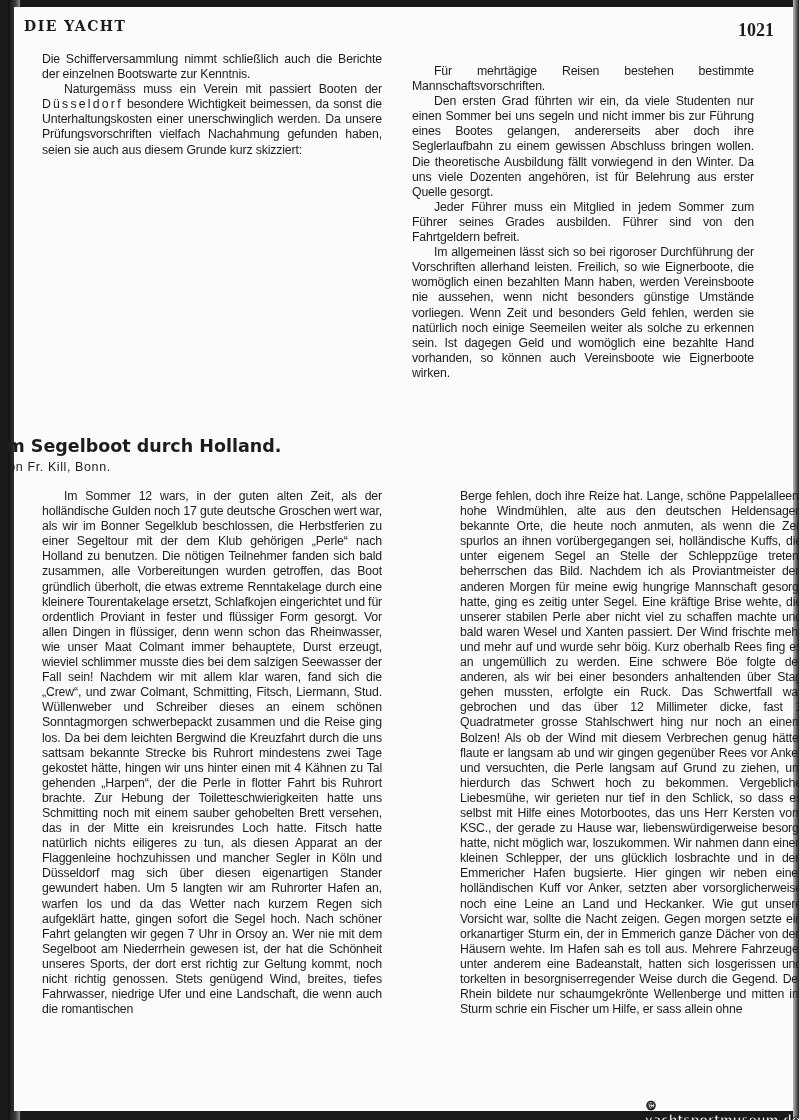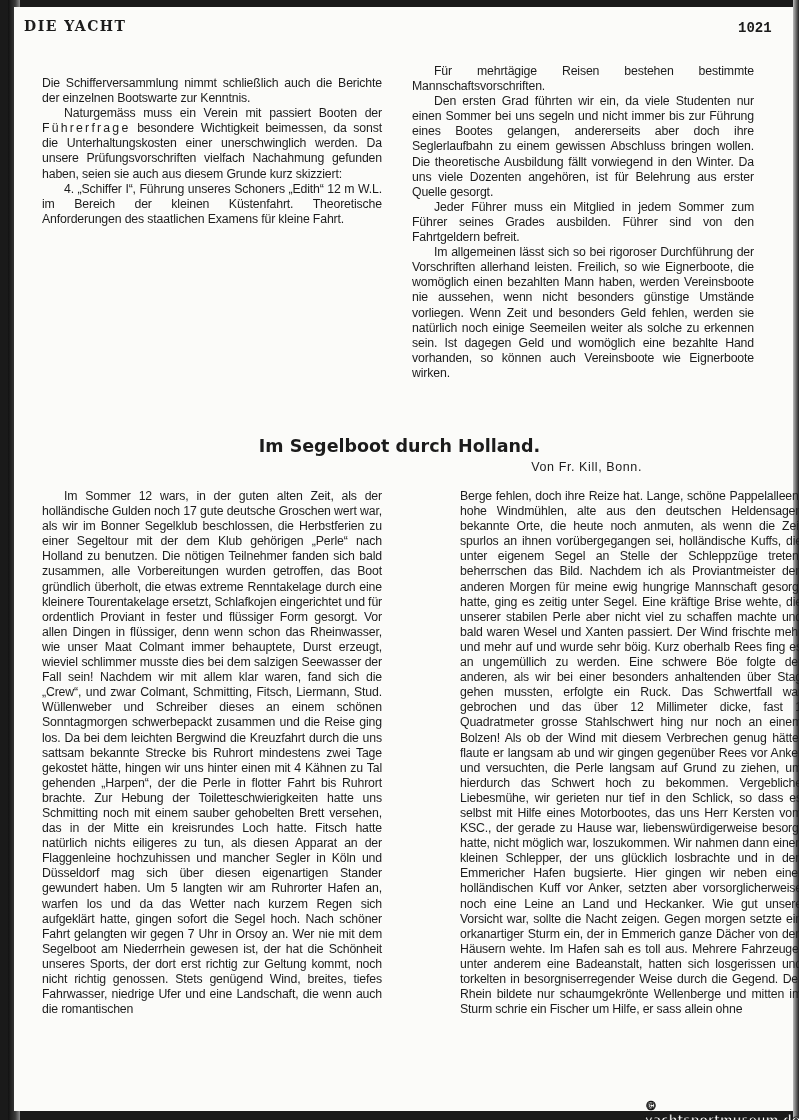--- a/index.html
+++ b/index.html
@@ -20,39 +20,39 @@
     .rightshade {
       position: absolute; right: 0; top: 0; width: 6px; height: 1120px;
       background: linear-gradient(to right, #bbb, #222);
     }
     .running-head {
       position: absolute; top: 18px; left: 0; width: 799px; text-align: left;
       font-family: "DejaVu Serif", serif; font-weight: bold; font-size: 14px; letter-spacing: 1.5px; margin-left: 24px;
     }
     .page-number {
       position: absolute; top: 20px; left: 738px;
-      font-family: Liberation Mono, monospace; font-weight: bold; font-size: 14px;
+      font-family: Liberation Serif, serif; font-weight: bold; font-size: 18px;
     }
     .col {
       position: absolute; font-family: "Liberation Sans Narrow", "Liberation Sans", sans-serif;
       font-size: 12.3px; line-height: 15.1px; text-align: justify;
       letter-spacing: -0.15px;
     }
     .col p { margin: 0; text-indent: 22px; }
     .col p.noindent { text-indent: 0; }
-    .top-left { left: 42px; top: 76px; width: 340px; }
+    .top-left { left: 42px; top: 52px; width: 340px; }
     .top-right { left: 412px; top: 64px; width: 342px; }
     .bot-left { left: 42px; top: 489px; width: 340px; }
     .bot-right { left: 412px; top: 489px; width: 342px; margin-left: 48px; }
     .article-title {
-      position: absolute; top: 436px; left: 0; width: 799px; text-align: center;
+      position: absolute; top: 436px; left: 0; width: 799px; text-align: left;
       font-family: "DejaVu Sans", sans-serif; font-weight: bold; font-size: 17.5px;
     }
     .byline {
-      position: absolute; top: 460px; left: 0; width: 642px; text-align: right;
+      position: absolute; top: 460px; left: 0; width: 642px; text-align: left;
       font-family: "Liberation Sans", sans-serif; font-size: 12.5px; letter-spacing: 0.6px;
     }
     .watermark {
       position: absolute; left: 645px; top: 1099px;
       font-family: "DejaVu Sans", sans-serif; font-weight: bold; font-size: 12px;
       color: #fff; -webkit-text-stroke: 0.8px #111; letter-spacing: 0.2px;
     }
     .spaced { letter-spacing: 2.2px; }
   </style>
 </head>
@@ -60,22 +60,21 @@
 
 <div class="leftshade"></div>
 <div class="page"></div>
 <div class="rightshade"></div>
 
 <div class="running-head">DIE YACHT</div>
 <div class="page-number">1021</div>
 
 <div class="col top-left">
   <p class="noindent">Die Schifferversammlung nimmt schließlich auch die Berichte der einzelnen Bootswarte zur Kenntnis.</p>
-  <p><span>Naturgemäss muss ein Verein mit passiert Booten der</span> <span class="spaced">Führerfrage</span> <span>besondere Wichtigkeit beimessen, da sonst die Unterhaltungskosten einer unerschwinglich werden. Da unsere Prüfungsvorschriften vielfach Nachahmung gefunden haben, seien sie auch aus diesem Grunde kurz skizziert:</span></p>
-  <p>4. „Schiffer I“, Führung unseres Schoners „Edith“ 12 m W.L. im Bereich der kleinen Küstenfahrt. Theoretische Anforderungen des staatlichen Examens für kleine Fahrt.</p>
+  <p><span>Naturgemäss muss ein Verein mit passiert Booten der</span> <span class="spaced">Düsseldorf</span> <span>besondere Wichtigkeit beimessen, da sonst die Unterhaltungskosten einer unerschwinglich werden. Da unsere Prüfungsvorschriften vielfach Nachahmung gefunden haben, seien sie auch aus diesem Grunde kurz skizziert:</span></p>
 </div>
 
 <div class="col top-right">
   <p>Für mehrtägige Reisen bestehen bestimmte Mannschaftsvorschriften.</p>
   <p>Den ersten Grad führten wir ein, da viele Studenten nur einen Sommer bei uns segeln und nicht immer bis zur Führung eines Bootes gelangen, andererseits aber doch ihre Seglerlaufbahn zu einem gewissen Abschluss bringen wollen. Die theoretische Ausbildung fällt vorwiegend in den Winter. Da uns viele Dozenten angehören, ist für Belehrung aus erster Quelle gesorgt.</p>
   <p>Jeder Führer muss ein Mitglied in jedem Sommer zum Führer seines Grades ausbilden. Führer sind von den Fahrtgeldern befreit.</p>
   <p>Im allgemeinen lässt sich so bei rigoroser Durchführung der Vorschriften allerhand leisten. Freilich, so wie Eignerboote, die womöglich einen bezahlten Mann haben, werden Vereinsboote nie aussehen, wenn nicht besonders günstige Umstände vorliegen. Wenn Zeit und besonders Geld fehlen, werden sie natürlich noch einige Seemeilen weiter als solche zu erkennen sein. Ist dagegen Geld und womöglich eine bezahlte Hand vorhanden, so können auch Vereinsboote wie Eignerboote wirken.</p>
 </div>
 
 <div class="article-title">Im Segelboot durch Holland.</div>

